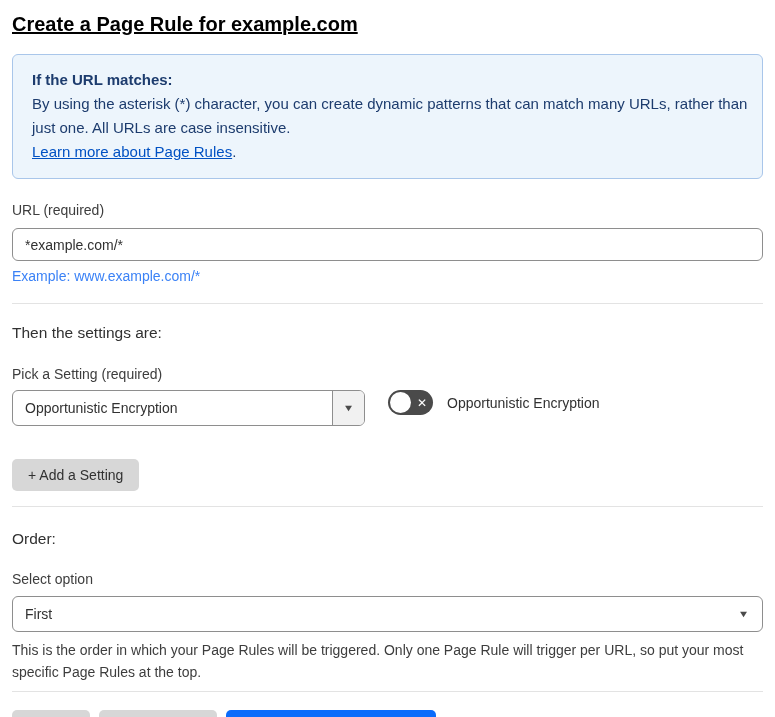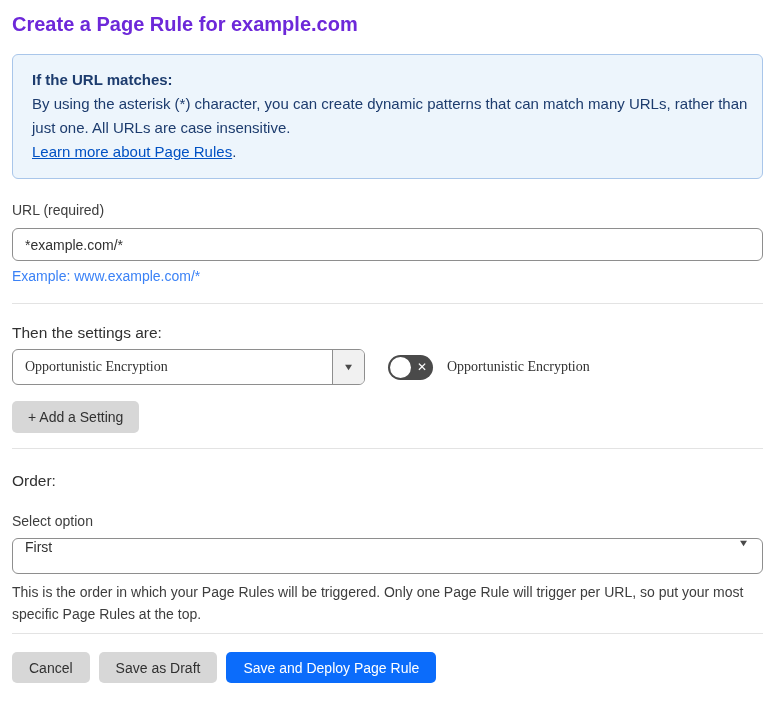--- a/index.html
+++ b/index.html
@@ -11,21 +11,22 @@
     color: #313131;
     overflow: hidden;
   }
   .page { padding: 0 12px; }
 
   .page-title {
     margin-top: 12px;
     font-size: 20px;
     line-height: 24px;
     font-weight: 700;
-    color: #6d28d9;
+    color: #000000;
+    text-decoration: underline;
   }
 
   
   .info-box {
     margin-top: 18px;
     background: var(--info-bg, #edf5fc);
     border: 1px solid var(--info-border, #a9c6ea);
     border-radius: 6px;
     padding: 13px 2px 14px 19px;
     color: var(--info-text, #1d3c6e);
@@ -82,22 +83,21 @@
   }
   .settings-heading { margin-top: 20px; }
   .order-heading { margin-top: 23px; }
   .pick-label { margin-top: 24px; }
   .select-label { margin-top: 23px; }
 
   
   .setting-row {
     margin-top: 7px;
     display: flex;
-    align-items: center;
-    font-family: Liberation Serif, serif;
+    align-items: flex-start;
   }
   .setting-dropdown {
     width: 353px;
     height: 36px;
     border: 1px solid #8e8e8e;
     border-radius: 6px;
     display: flex;
     align-items: stretch;
     overflow: hidden;
     background: #fff;
@@ -182,34 +182,35 @@
   }
   .btn-gray {
     background: #d7d7d7;
     color: #313131;
   }
   .btn-blue {
     background: var(--accent-blue, #0b6cfb);
     color: #ffffff;
   }
   .add-setting-btn {
-    margin-top: 16px;
+    margin-top: 33px;
     height: 16px;
     padding: 16px 16px;
   }
 
   
   .order-select {
     margin-top: 8px;
     width: 100%;
     height: 36px;
     border: 1px solid #8e8e8e;
     border-radius: 6px;
     background: #fff;
     display: flex;
+    align-items: center;
     justify-content: space-between;
     padding: 0 14px 0 12px;
     font-size: 14px;
     color: #313131;
     cursor: pointer;
   }
   .help-text {
     margin-top: 7px;
     font-size: 14px;
     line-height: 22px;
@@ -240,20 +241,21 @@
   </div>
 
   <div class="field-label url-label">URL (required)</div>
   <input type="text" class="text-input" value="*example.com/*" style="">
   <div class="hint-text">Example: www.example.com/*</div>
 
   <hr class="divider divider-1">
 
   <div class="section-heading settings-heading">Then the settings are:</div>
 
+  <div class="field-label pick-label">Pick a Setting (required)</div>
 
   <div class="setting-row">
     <div class="setting-dropdown">
       <div class="dd-value">Opportunistic Encryption</div>
       <div class="dd-arrow-box">
         <span class="arrow-glyph">▼</span>
       </div>
     </div>
 
     <div class="toggle-group">

